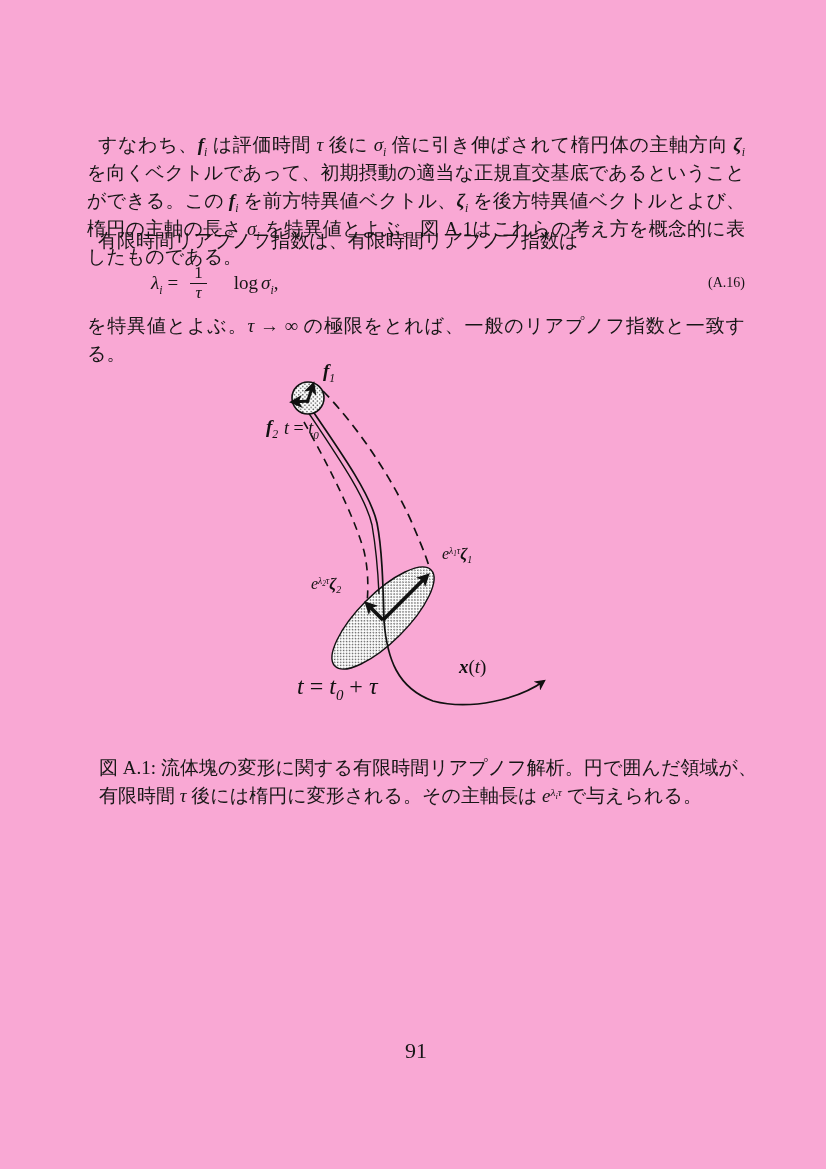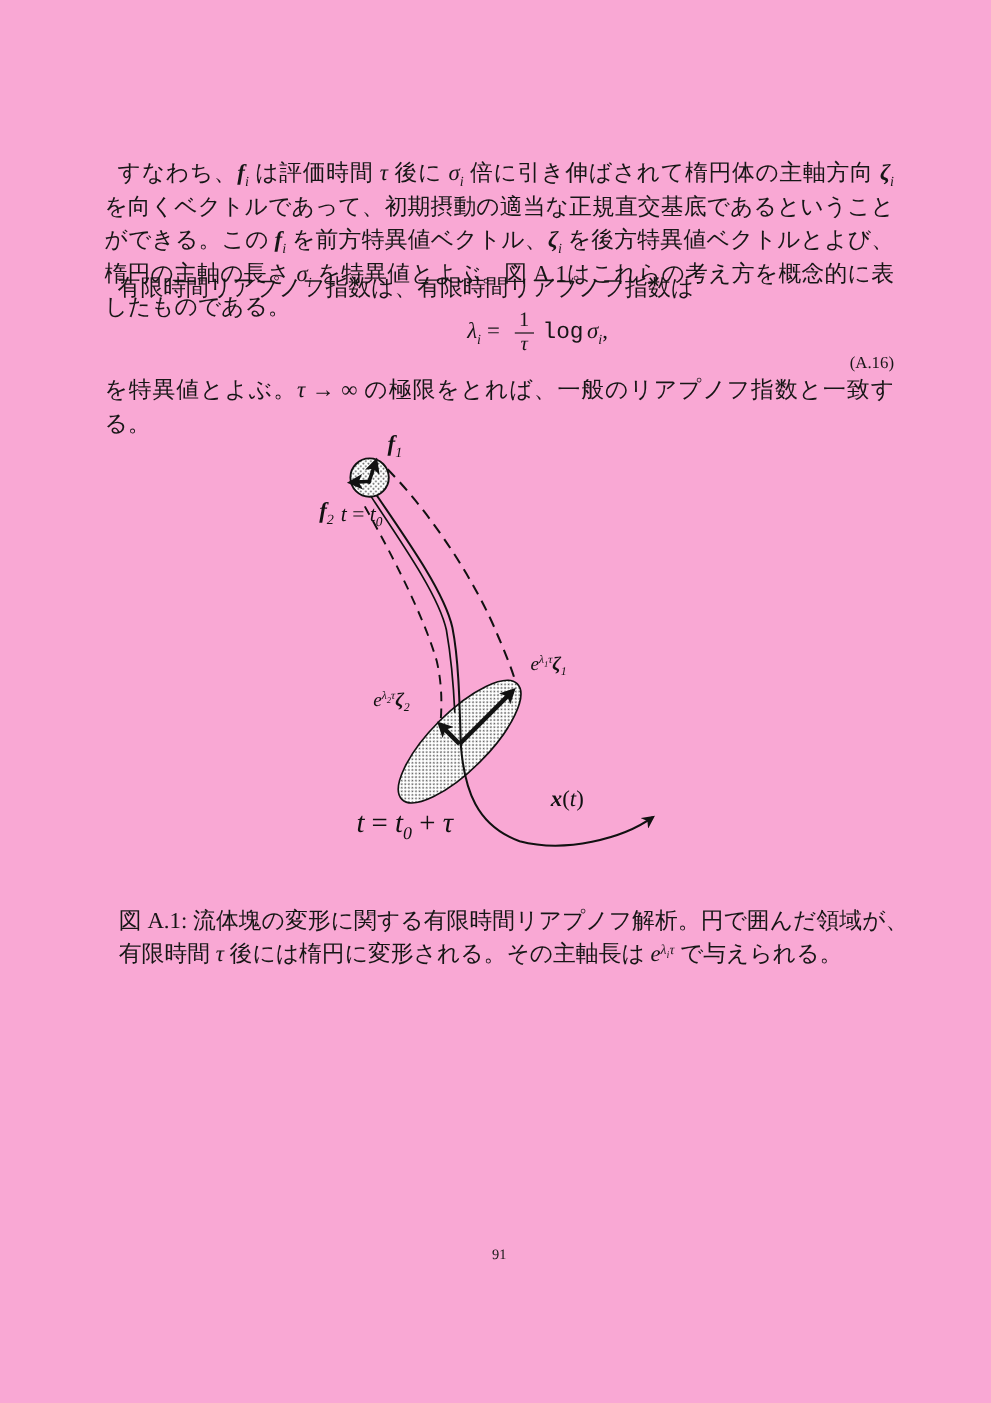--- a/index.html
+++ b/index.html
@@ -19,41 +19,41 @@
   }
   .indent{text-indent:11px;}
   .it{font-style:italic;}
   .bi{font-style:italic;font-weight:bold;}
   sub{font-size:0.62em;font-style:italic;line-height:0;}
   .sup1{font-size:0.6em;font-style:italic;vertical-align:0.55em;line-height:0;}
   .sup1s{font-size:0.45em;font-style:italic;vertical-align:0.35em;line-height:0;}
   
   .eq-row{
     position:absolute;left:87px;top:258px;width:658px;height:50px;
-    display:flex;align-items:center;flex-direction:column;
+    display:flex;align-items:center;
   }
   .eq-body{margin-left:64px;font-size:19px;display:inline-flex;align-items:center;}
   .frac{display:inline-block;text-align:center;margin:0 7px;}
   .frac .num{display:block;font-size:17px;line-height:1.1;padding:0 4px;}
   .frac .den{display:block;font-size:17px;line-height:1.1;padding:0 4px;border-top:1.3px solid #161616;font-style:italic;}
-  .eq-log{margin-left:0;margin-right:3px;font-family:Liberation Mono, monospace;}
+  .eq-log{margin-left:20px;margin-right:3px;}
   .eq-num{margin-left:auto;font-size:14px;}
   
   .figure{position:absolute;left:245px;top:358px;width:340px;height:365px;text-decoration:underline;}
   .figure svg{position:absolute;left:0;top:0;}
   .flabel{position:absolute;white-space:nowrap;color:#111;}
   .lab-f1{left:78px;top:2px;font-size:19px;}
   .lab-f2{left:21px;top:26px;font-size:19px;margin-top:32px;}
   .lab-t0{left:39px;top:60px;font-size:18px;}
   .lab-z2{left:66px;top:217px;font-size:16px;}
   .lab-z1{left:197px;top:187px;font-size:16px;}
   .lab-xt{left:214px;top:298px;font-size:19px;}
   .lab-t0tau{left:52px;top:315px;font-size:24px;}
   .caption{position:absolute;left:87px;top:742px;width:658px;font-size:19px;line-height:28px;text-align:justify;margin:12px;}
-  .page-number{position:absolute;left:87px;top:1038px;width:658px;text-align:center;font-size:12px;}
+  .page-number{position:absolute;left:87px;top:1038px;width:658px;text-align:center;font-size:22px;}
 </style>
 </head>
 <body>
 
 <div class="page">
 
   <p class="para indent" style="top:131px;"><span>すなわち、</span><span class="bi">f</span><sub>i</sub><span> は評価時間 </span><span class="it">τ</span><span> 後に </span><span class="it">σ</span><sub>i</sub><span> 倍に引き伸ばされて楕円体の主軸方向 </span><span class="bi">ζ</span><sub>i</sub><span> を向くベクトルであって、初期摂動の適当な正規直交基底であるということができる。この </span><span class="bi">f</span><sub>i</sub><span> を前方特異値ベクトル、</span><span class="bi">ζ</span><sub>i</sub><span> を後方特異値ベクトルとよび、楕円の主軸の長さ </span><span class="it">σ</span><sub>i</sub><span> を特異値とよぶ。図 A.1はこれらの考え方を概念的に表したものである。</span></p>
 
   <p class="para indent" style="top:227px;"><span>有限時間リアプノフ指数は、有限時間リアプノフ指数は</span></p>
 

